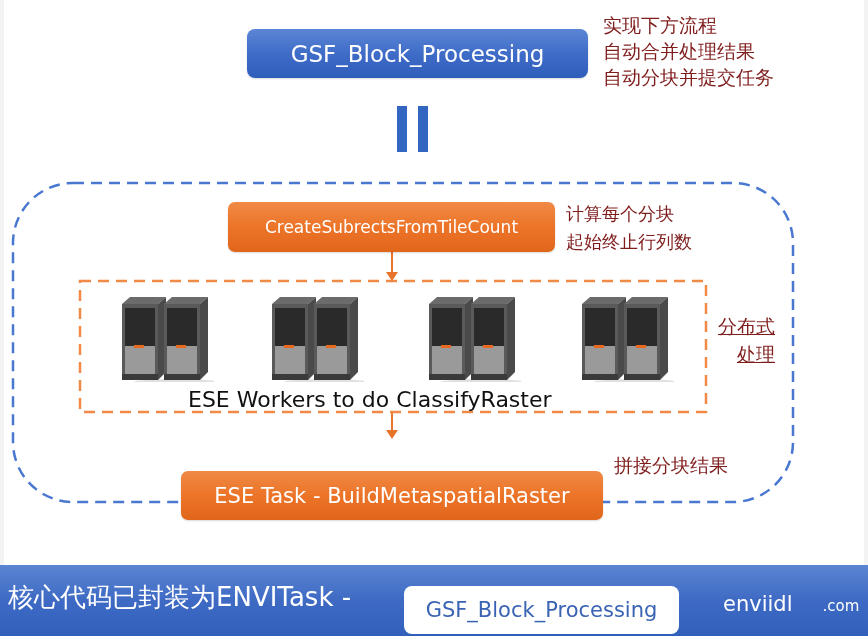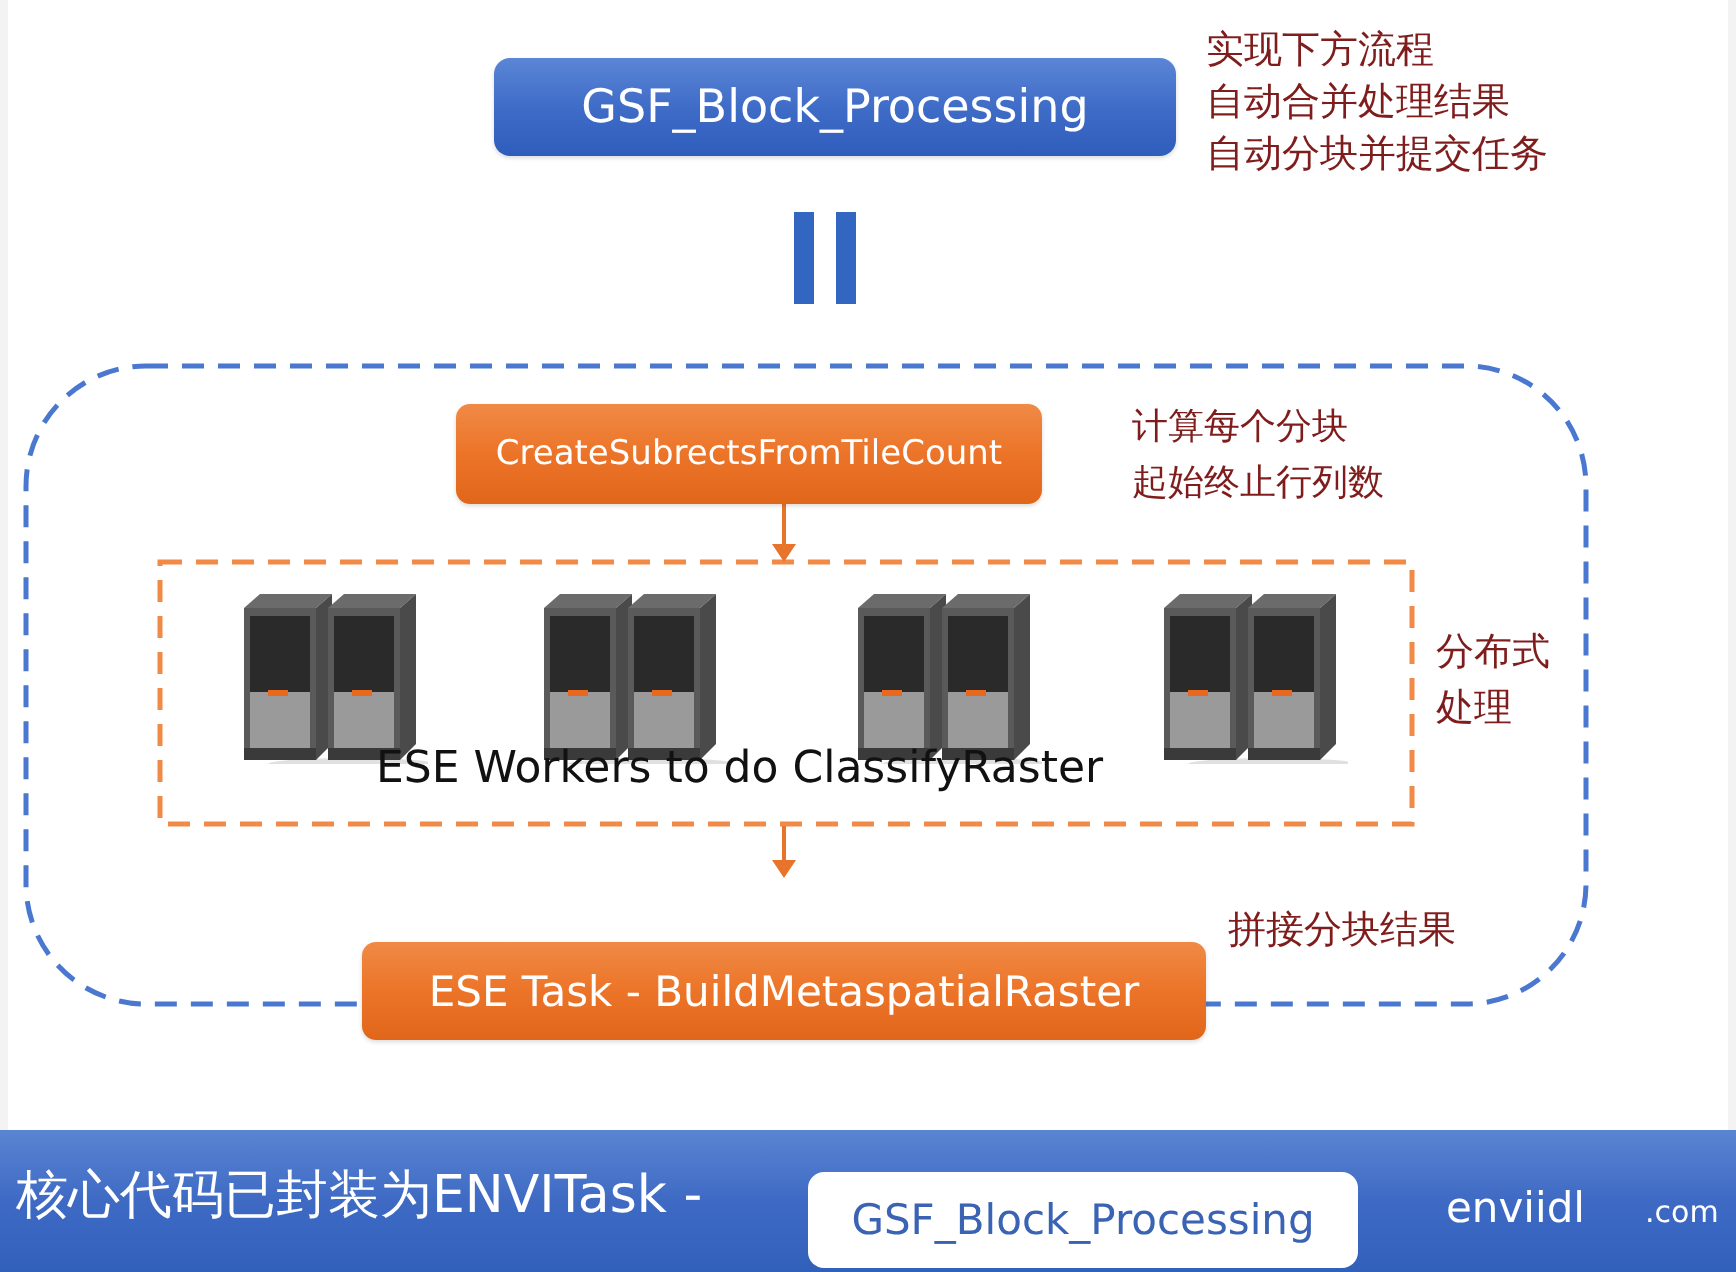--- a/index.html
+++ b/index.html
@@ -25,27 +25,27 @@
   .equals span.a { left: 0; } .equals span.b { left: 21px; }
 
   svg.frames { position: absolute; left: 0; top: 0; }
 
   .orange-btn {
     position: absolute; border-radius: 7px; color: #ffffff;
     background: linear-gradient(to bottom, #f08a46 0%, #ec7428 50%, #e0661a 100%);
     display: flex; align-items: center; justify-content: center;
     box-shadow: 0 1px 2px rgba(0,0,0,0.15);
   }
-  .btn-subrects { left: 228px; top: 202px; width: 293px; height: 50px; font-size: 17px; }
+  .btn-subrects { left: 228px; top: 202px; width: 327px; height: 50px; font-size: 17px; }
   .btn-build { left: 181px; top: 439px; width: 422px; height: 49px; font-size: 21px; margin-top: 32px; }
   .note-subrects { left: 566px; top: 200px; font-size: 18px; line-height: 28px; }
-  .note-dist { left: 718px; top: 312px; font-size: 19px; line-height: 28px; text-align: left; }
+  .note-dist { left: 718px; top: 312px; font-size: 19px; line-height: 28px; text-align: right; text-decoration: underline; }
   .note-build { left: 614px; top: 452px; font-size: 19px; }
 
-  .workers-label { position: absolute; left: 188px; top: 372px; font-size: 22px; color: #111; }
+  .workers-label { position: absolute; left: 188px; top: 387px; font-size: 22px; color: #111; }
 
   .server { position: absolute; width: 96px; height: 88px; }
 
   .footer {
     position: absolute; left: 0; top: 565px; width: 868px; height: 71px;
     background: linear-gradient(to bottom, #5a85d2 0%, #3e6ac4 50%, #3160bb 100%);
   }
   .footer-text { position: absolute; left: 8px; top: 15px; color: #ffffff; font-size: 26px; white-space: nowrap; }
   .footer-pill {
     position: absolute; left: 404px; top: 21px; width: 275px; height: 48px;

